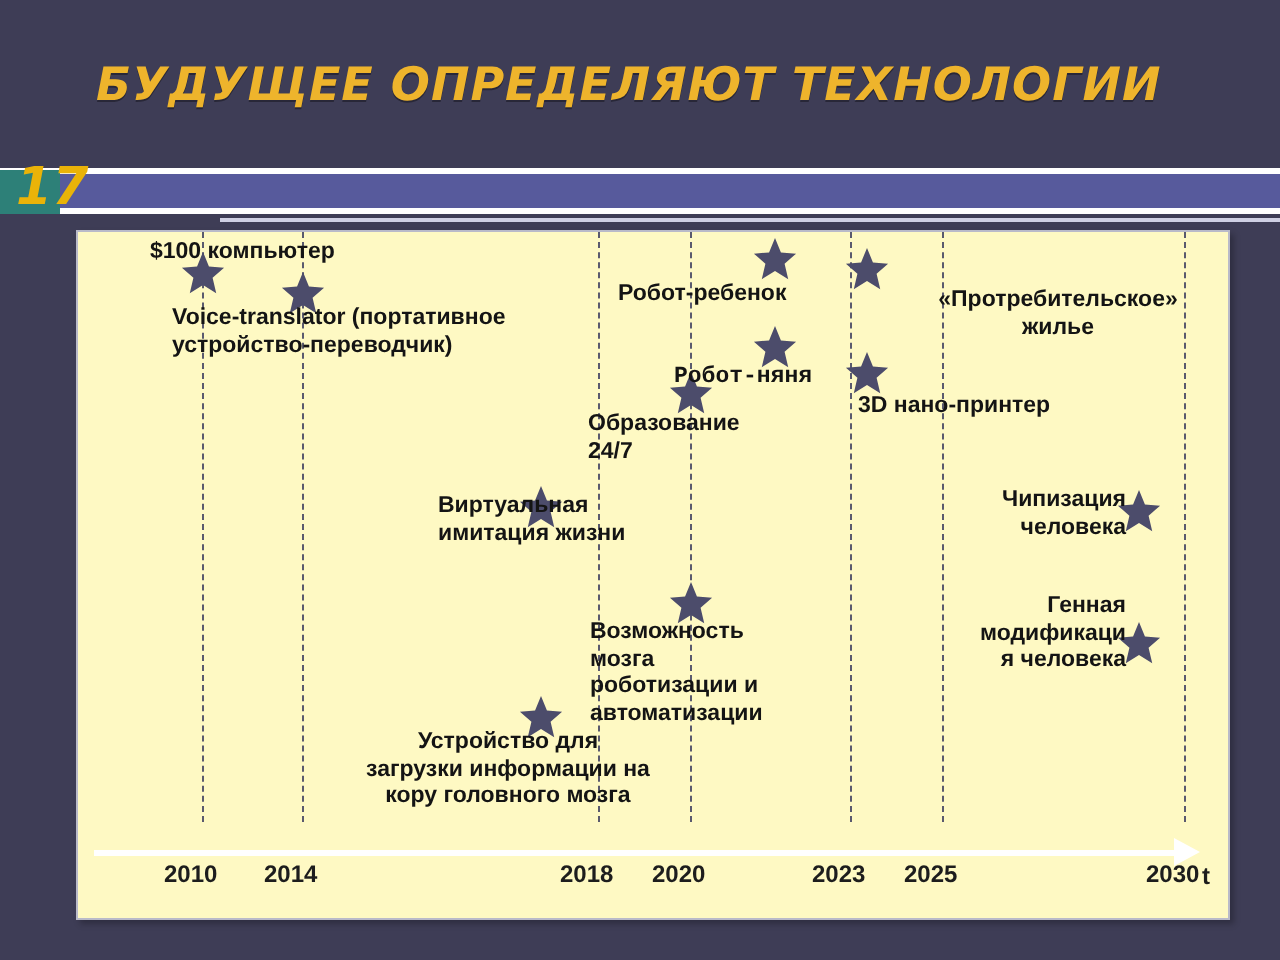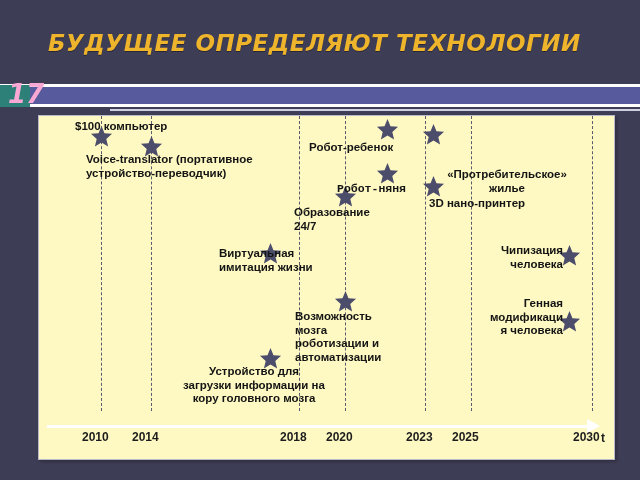--- a/index.html
+++ b/index.html
@@ -32,21 +32,21 @@
     position:absolute;left:110px;top:109px;width:530px;height:2px;background:#cfd0e4;
   }
   .slide-number-box{
     position:absolute;left:0;top:85px;width:30px;height:22px;
     background:#2d8078;
   }
   .slide-number{
     position:absolute;left:8px;top:81px;
     font-family:"DejaVu Sans","Liberation Sans",sans-serif;
     font-size:26px;font-weight:bold;font-style:italic;
-    color:#f9a8d4;
+    color:#eab308;
     line-height:1;
   }
   
   .chart-panel{
     position:absolute;left:38px;top:115px;width:575px;height:343px;
     background:#fef9c3;
     border:1px solid #b9bac9;
     box-shadow:2px 2px 3px rgba(0,0,0,0.25);
     overflow:hidden;
   }
@@ -188,21 +188,21 @@
 
   <div class="event-label left" style="left:36px;top:4px;">$100 компьютер</div>
 
   <div class="event-label left lbl-voice" style="left:47px;top:37px;width:250px;">
     <span>Voice-translator (портативное</span><br>
     <span>устройство-переводчик)</span>
   </div>
 
   <div class="event-label left" style="left:270px;top:25px;">Робот-ребенок</div>
 
-  <div class="event-label center" style="left:388px;top:28px;width:160px;margin-top:24px;">
+  <div class="event-label center" style="left:410px;top:28px;width:160px;">
     <span>«Протребительское»</span><br>
     <span>жилье</span>
   </div>
 
   <div class="event-label left" style="left:298px;top:66px;font-family:Liberation Mono, monospace;">Робот-няня</div>
 
   <div class="event-label left" style="left:390px;top:81px;">3D нано-принтер</div>
 
   <div class="event-label left" style="left:255px;top:90px;width:110px;">
     <span>Образование</span><br>

